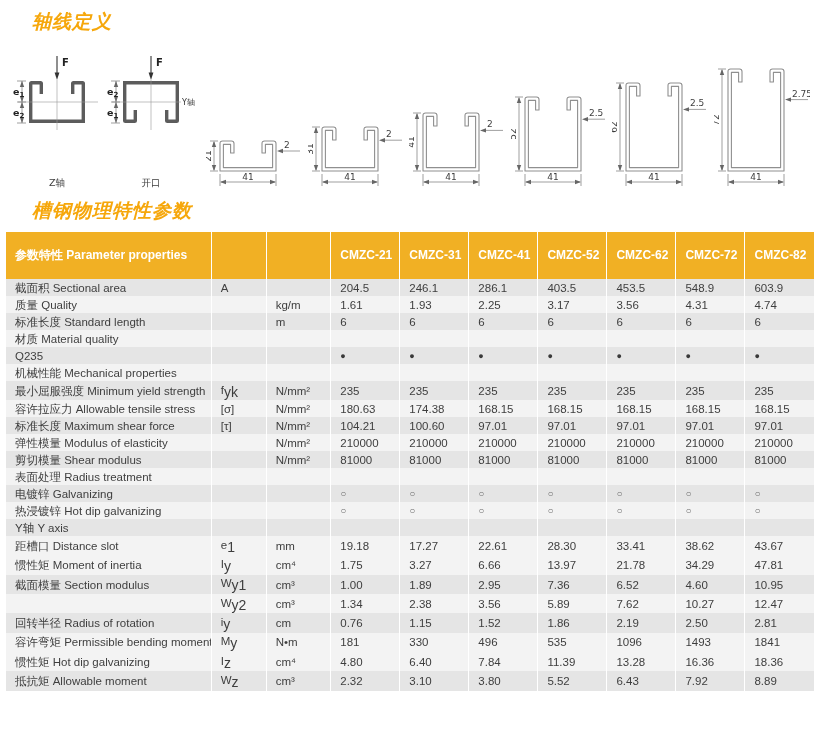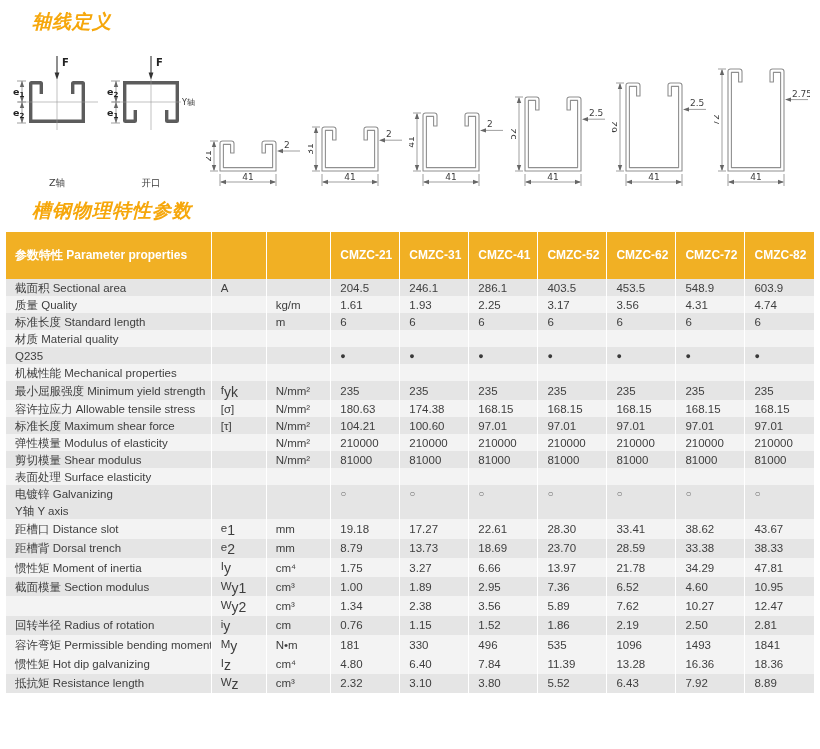--- a/index.html
+++ b/index.html
@@ -341,33 +341,45 @@
           <td class="unit">N/mm²</td>
           <td class="val">81000</td>
           <td class="val">81000</td>
           <td class="val">81000</td>
           <td class="val">81000</td>
           <td class="val">81000</td>
           <td class="val">81000</td>
           <td class="val">81000</td>
         </tr>
         <tr class="light">
-          <td class="lbl"><span class="zh">表面处理</span> <span class="en">Surface elasticity</span></td>
+          <td class="lbl"><span class="zh">表面处理</span> <span class="en">Radius treatment</span></td>
           <td class="sym"></td>
           <td class="unit"></td>
           <td class="val"></td>
           <td class="val"></td>
           <td class="val"></td>
           <td class="val"></td>
           <td class="val"></td>
           <td class="val"></td>
           <td class="val"></td>
         </tr>
         <tr class="dark">
           <td class="lbl"><span class="zh">电镀锌</span> <span class="en">Galvanizing</span></td>
+          <td class="sym"></td>
+          <td class="unit"></td>
+          <td class="val doto">○</td>
+          <td class="val doto">○</td>
+          <td class="val doto">○</td>
+          <td class="val doto">○</td>
+          <td class="val doto">○</td>
+          <td class="val doto">○</td>
+          <td class="val doto">○</td>
+        </tr>
+        <tr class="light">
+          <td class="lbl"><span class="zh">热浸镀锌</span> <span class="en">Hot dip galvanizing</span></td>
           <td class="sym"></td>
           <td class="unit"></td>
           <td class="val doto">○</td>
           <td class="val doto">○</td>
           <td class="val doto">○</td>
           <td class="val doto">○</td>
           <td class="val doto">○</td>
           <td class="val doto">○</td>
           <td class="val doto">○</td>
         </tr>
@@ -388,32 +400,20 @@
           <td class="sym">e<sub>1</sub></td>
           <td class="unit">mm</td>
           <td class="val">19.18</td>
           <td class="val">17.27</td>
           <td class="val">22.61</td>
           <td class="val">28.30</td>
           <td class="val">33.41</td>
           <td class="val">38.62</td>
           <td class="val">43.67</td>
         </tr>
-        <tr class="dark">
-          <td class="lbl"><span class="zh">距槽背</span> <span class="en">Dorsal trench</span></td>
-          <td class="sym">e<sub>2</sub></td>
-          <td class="unit">mm</td>
-          <td class="val">8.79</td>
-          <td class="val">13.73</td>
-          <td class="val">18.69</td>
-          <td class="val">23.70</td>
-          <td class="val">28.59</td>
-          <td class="val">33.38</td>
-          <td class="val">38.33</td>
-        </tr>
         <tr class="light">
           <td class="lbl"><span class="zh">惯性矩</span> <span class="en">Moment of inertia</span></td>
           <td class="sym">I<sub>y</sub></td>
           <td class="unit">cm⁴</td>
           <td class="val">1.75</td>
           <td class="val">3.27</td>
           <td class="val">6.66</td>
           <td class="val">13.97</td>
           <td class="val">21.78</td>
           <td class="val">34.29</td>
@@ -473,21 +473,21 @@
           <td class="unit">cm⁴</td>
           <td class="val">4.80</td>
           <td class="val">6.40</td>
           <td class="val">7.84</td>
           <td class="val">11.39</td>
           <td class="val">13.28</td>
           <td class="val">16.36</td>
           <td class="val">18.36</td>
         </tr>
         <tr class="dark">
-          <td class="lbl"><span class="zh">抵抗矩</span> <span class="en">Resistance length</span></td>
+          <td class="lbl"><span class="zh">抵抗矩</span> <span class="en">Allowable moment</span></td>
           <td class="sym">W<sub>z</sub></td>
           <td class="unit">cm³</td>
           <td class="val">2.32</td>
           <td class="val">3.10</td>
           <td class="val">3.80</td>
           <td class="val">5.52</td>
           <td class="val">6.43</td>
           <td class="val">7.92</td>
           <td class="val">8.89</td>
         </tr>

